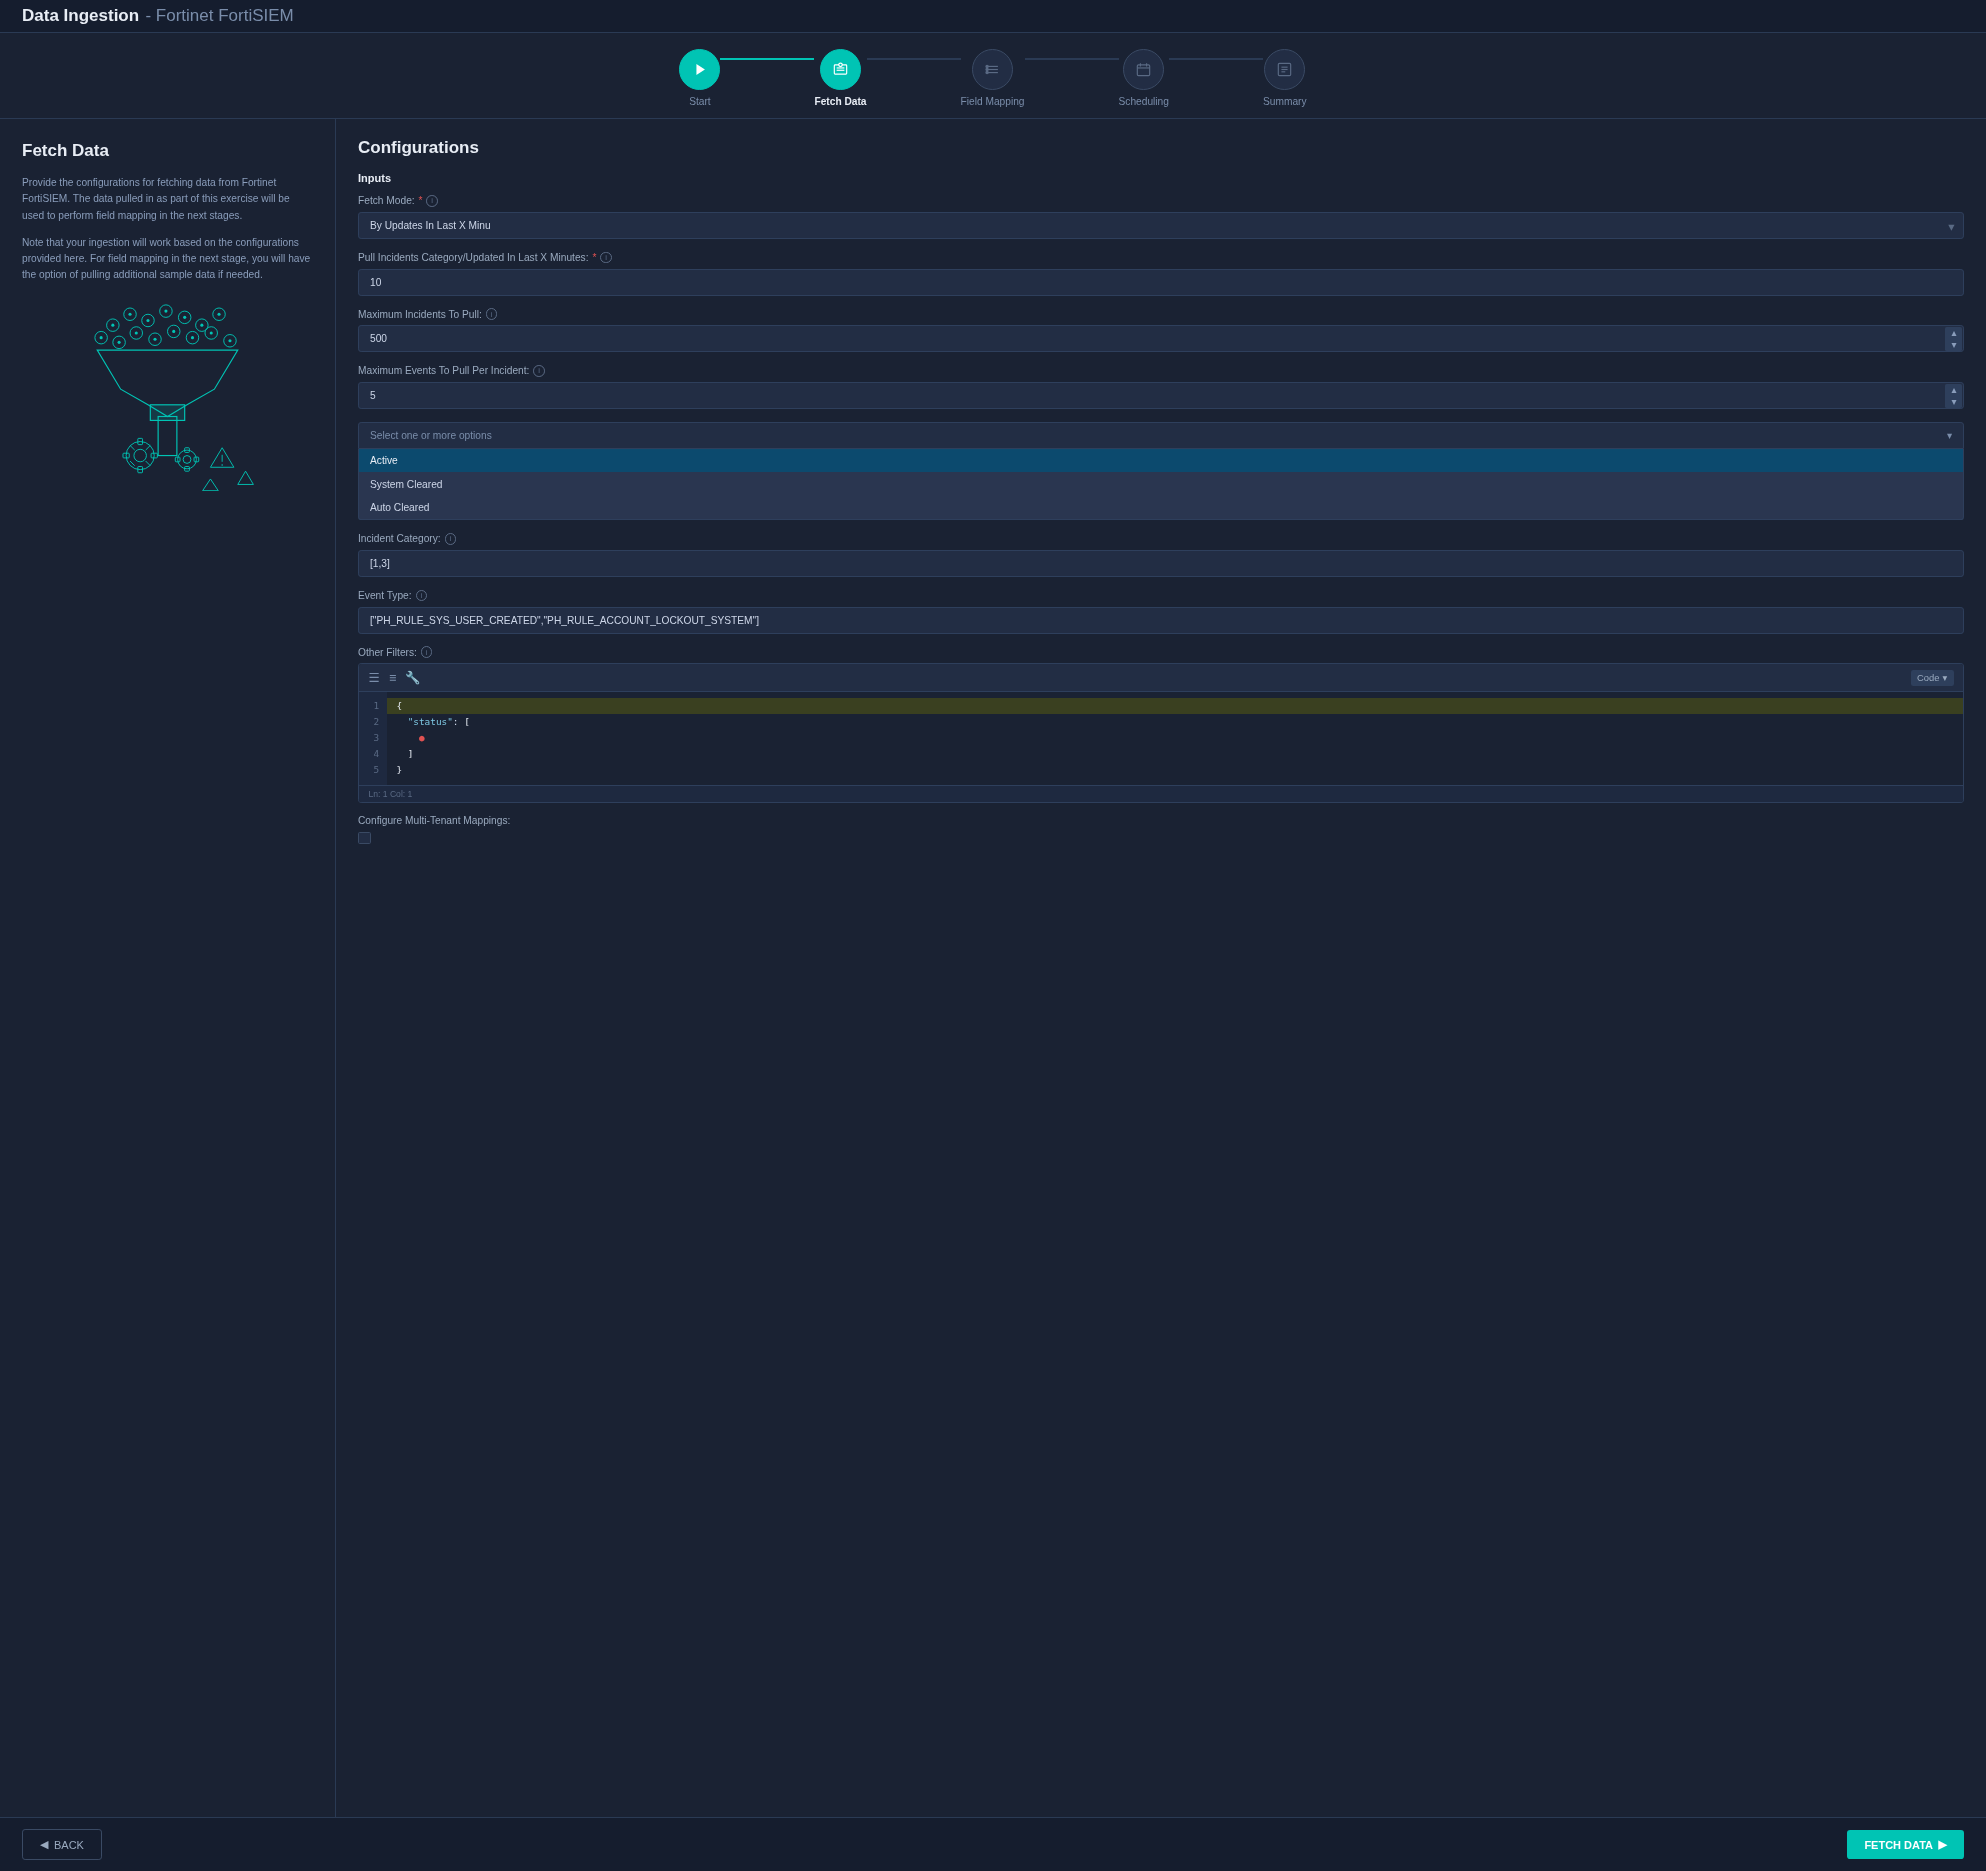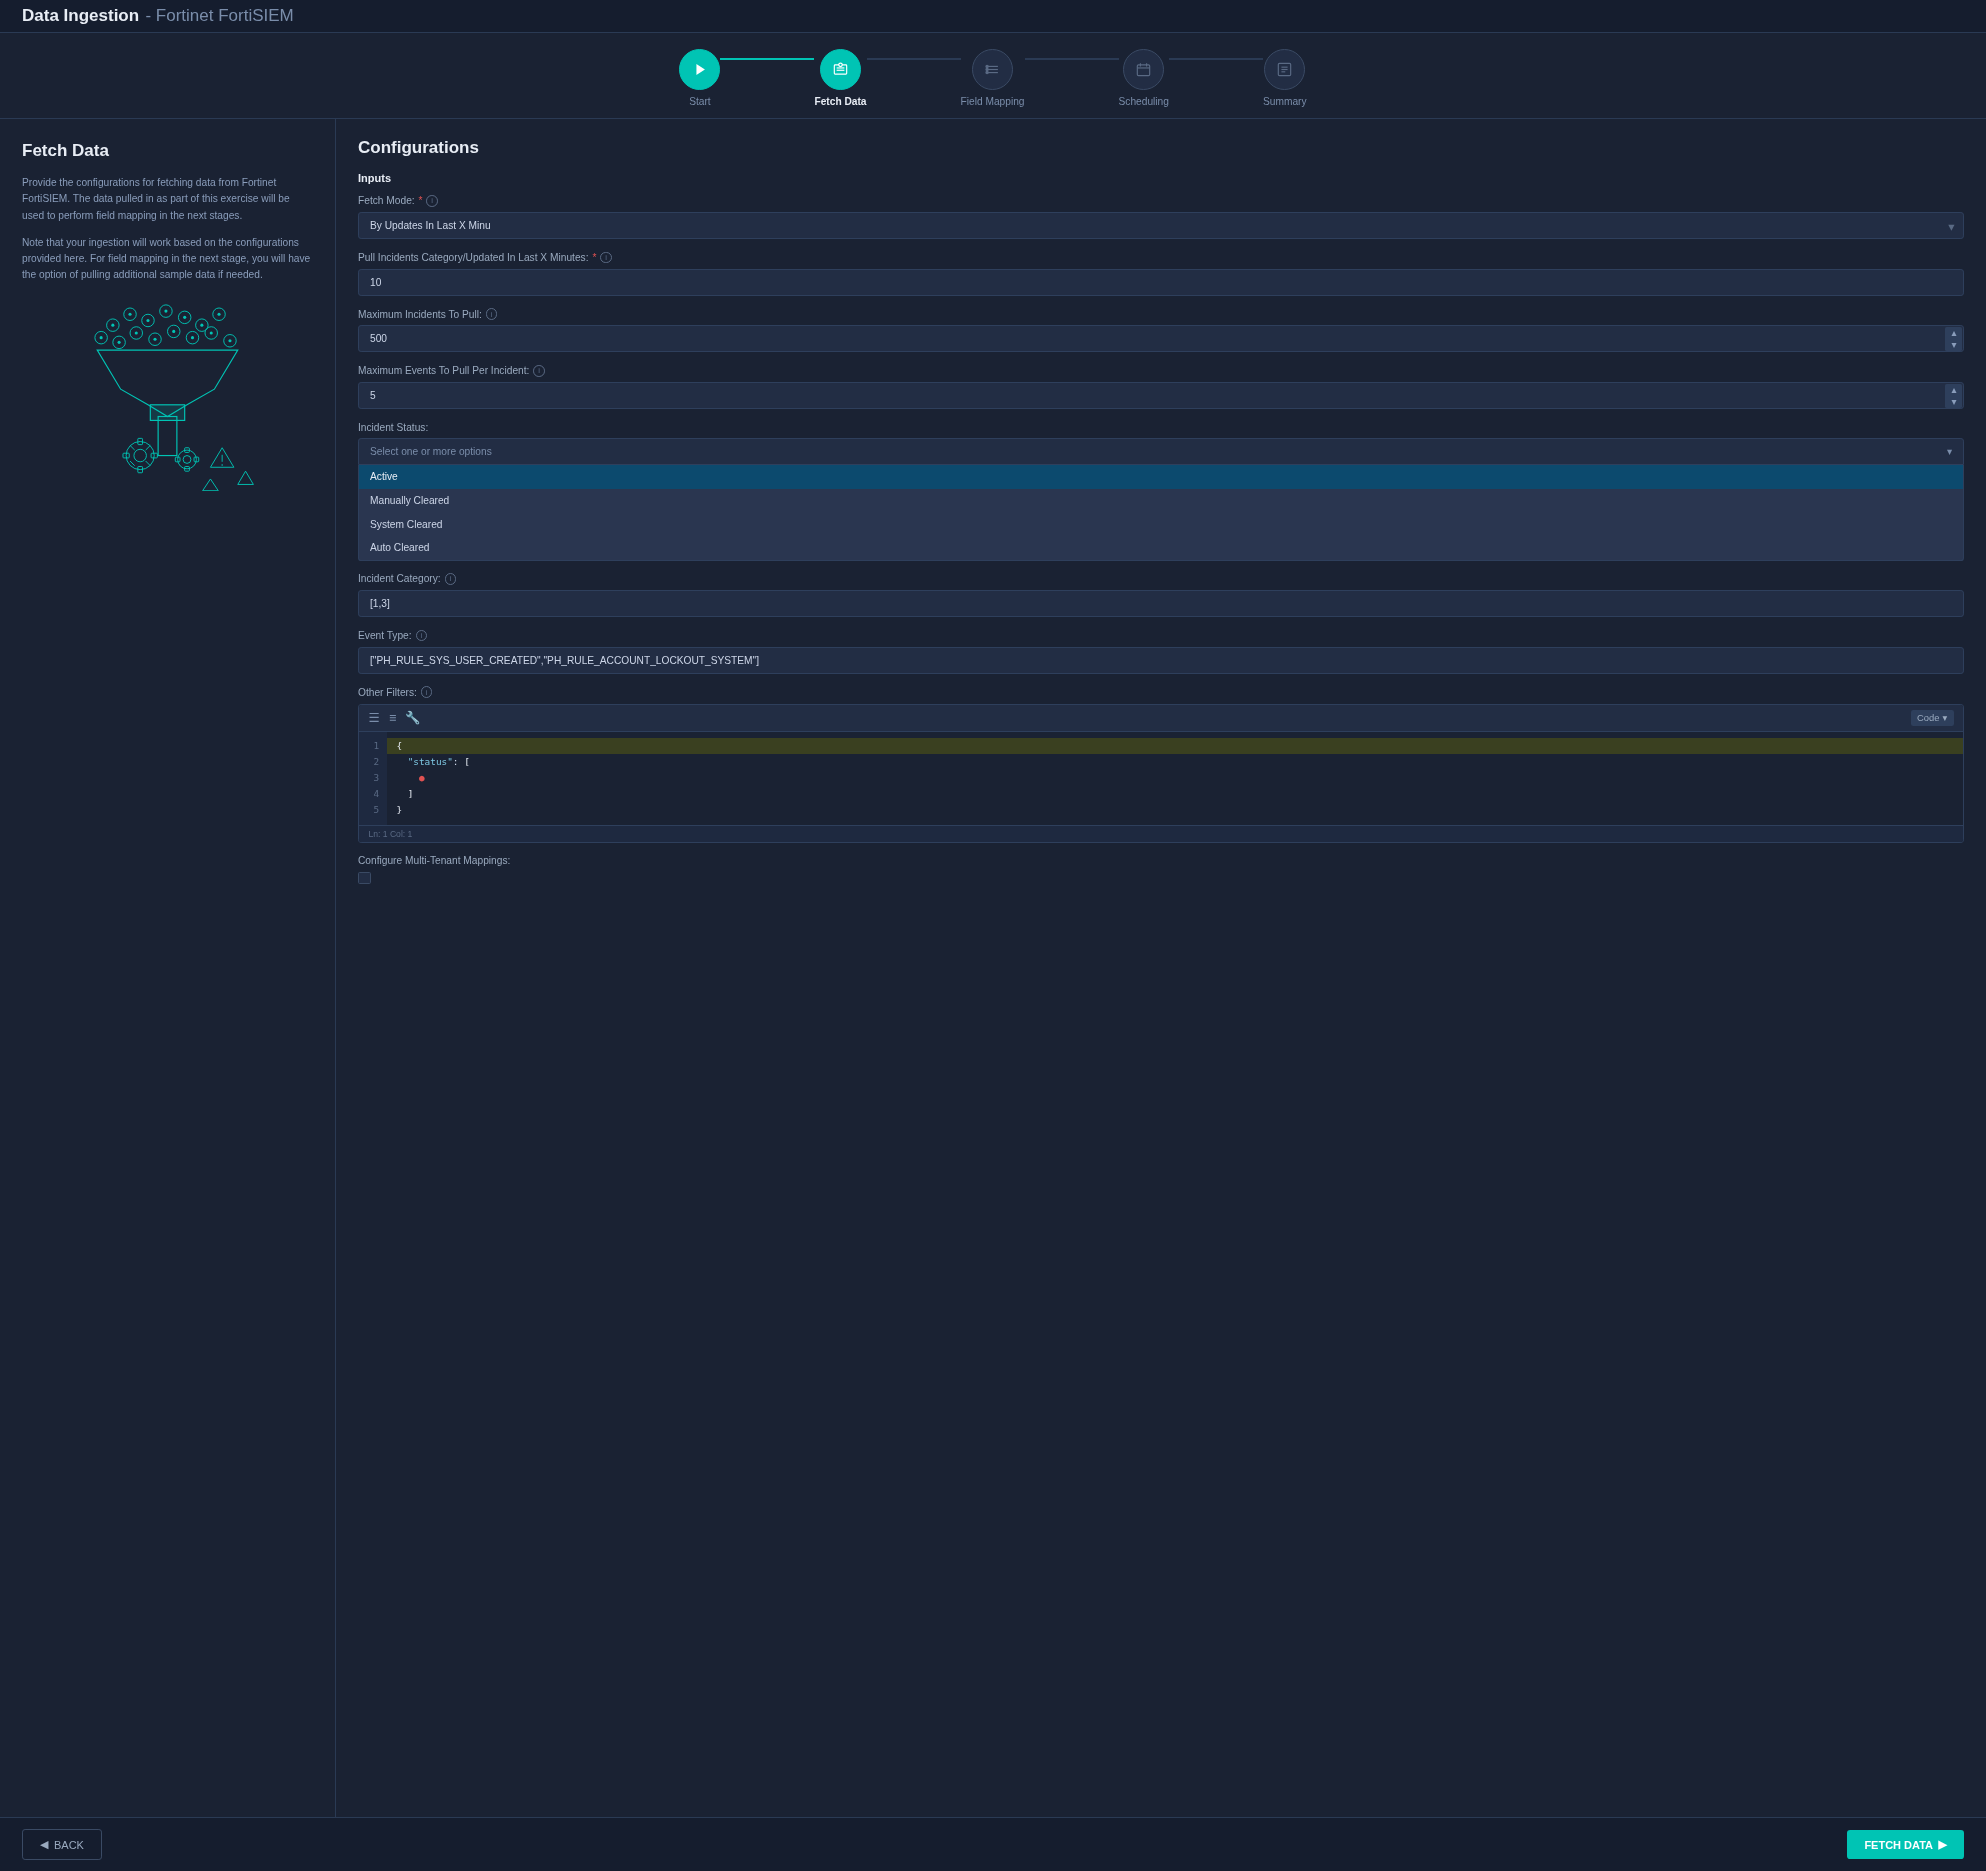--- a/index.html
+++ b/index.html
@@ -599,31 +599,27 @@
         <span class="info-icon">i</span>
       </div>
       <div class="number-field-wrapper">
         <input type="text" class="text-field" value="5" style="padding-right: 23.5px;">
         <button class="spinner-btn up">▲</button>
         <button class="spinner-btn down">▼</button>
       </div>
     </div>
 
     <div class="field-group">
-      <div class="field-label">
-        <span>Incident Status:</span>
-      </div>
       <div class="dropdown-container">
         <div class="dropdown-header">
           <span>Select one or more options</span>
           <span>▾</span>
         </div>
         <div class="dropdown-options">
           <div class="dropdown-option selected">Active</div>
-          <div class="dropdown-option">Manually Cleared</div>
           <div class="dropdown-option">System Cleared</div>
           <div class="dropdown-option">Auto Cleared</div>
         </div>
       </div>
     </div>
 
     <div class="field-group">
       <div class="field-label">
         <span>Incident Category:</span>
         <span class="info-icon">i</span>

